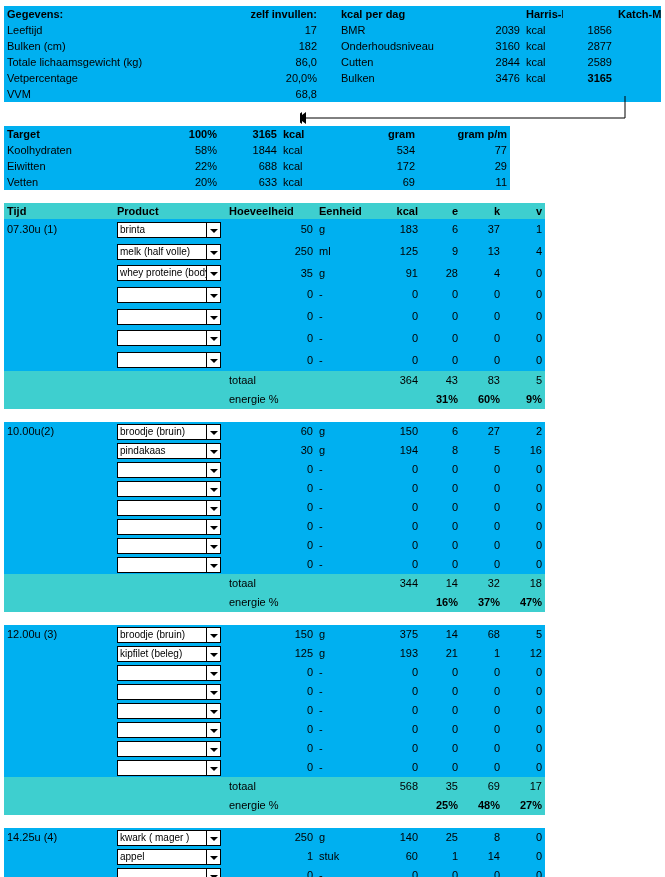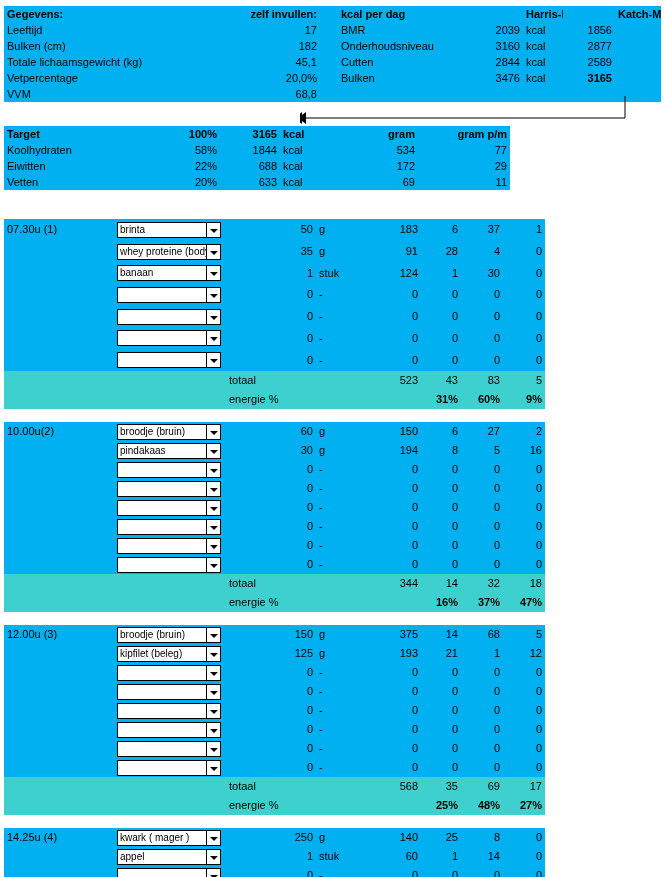--- a/index.html
+++ b/index.html
@@ -139,21 +139,21 @@
         <td class="r">182</td>
         <td></td>
         <td>Onderhoudsniveau</td>
         <td class="r">3160</td>
         <td>kcal</td>
         <td class="r">2877</td>
         <td></td>
       </tr>
       <tr>
         <td>Totale lichaamsgewicht (kg)</td>
-        <td class="r">45,1</td>
+        <td class="r">86,0</td>
         <td></td>
         <td>Cutten</td>
         <td class="r">2844</td>
         <td>kcal</td>
         <td class="r">2589</td>
         <td></td>
       </tr>
       <tr>
         <td>Vetpercentage</td>
         <td class="r">20,0%</td>
@@ -224,20 +224,46 @@
         <td class="r">20%</td>
         <td class="r">633</td>
         <td class="l">kcal</td>
         <td class="r">69</td>
         <td class="r">11</td>
       </tr>
     </tbody>
       </table>
   </div>
 
+  <div class="mealhdr" style="top:203px;">
+    <table class="grid">
+      <colgroup>
+        <col style="width:110px">
+          <col style="width:112px">
+          <col style="width:90px">
+        <col style="width:60px">
+          <col style="width:45px">
+          <col style="width:40px">
+        <col style="width:42px">
+          <col style="width:42px">
+      </colgroup>
+      <tbody>
+          <tr>
+        <td>Tijd</td>
+        <td>Product</td>
+        <td>Hoeveelheid</td>
+        <td>Eenheid</td>
+        <td class="r">kcal</td>
+        <td class="r">e</td>
+        <td class="r">k</td>
+        <td class="r">v</td>
+      </tr>
+    </tbody>
+      </table>
+  </div>
 
   <div id="meals-container">
       <div class="meal" style="top: 219px; height: 190px;">
         <div class="rowarea" style="height:152px">
           <table class="grid">
             <colgroup>
               <col style="width:110px">
               <col style="width:112px">
               <col style="width:90px">
               <col style="width:60px">
@@ -255,39 +281,39 @@
                 <td class="r" style="height:19px">50</td>
                 <td class="l" style="height:19px">g</td>
                 <td class="r" style="height:19px">183</td>
                 <td class="r" style="height:19px">6</td>
                 <td class="r" style="height:19px">37</td>
                 <td class="r" style="height:19px">1</td>
               </tr>
               <tr style="height:19px">
                 <td style="height:19px"></td>
                 <td class="combocell" style="height:19px">
+                  <span class="combo">melk (half volle)<span class="arrowbox"></span></span>
+                </td>
+                <td class="r" style="height:19px">250</td>
+                <td class="l" style="height:19px">ml</td>
+                <td class="r" style="height:19px">125</td>
+                <td class="r" style="height:19px">9</td>
+                <td class="r" style="height:19px">13</td>
+                <td class="r" style="height:19px">4</td>
+              </tr>
+              <tr style="height:19px">
+                <td style="height:19px"></td>
+                <td class="combocell" style="height:19px">
                   <span class="combo">whey proteine (bodyenfitshop)<span class="arrowbox"></span></span>
                 </td>
                 <td class="r" style="height:19px">35</td>
                 <td class="l" style="height:19px">g</td>
                 <td class="r" style="height:19px">91</td>
                 <td class="r" style="height:19px">28</td>
                 <td class="r" style="height:19px">4</td>
-                <td class="r" style="height:19px">0</td>
-              </tr>
-              <tr style="height:19px">
-                <td style="height:19px"></td>
-                <td class="combocell" style="height:19px">
-                  <span class="combo">banaan<span class="arrowbox"></span></span>
-                </td>
-                <td class="r" style="height:19px">1</td>
-                <td class="l" style="height:19px">stuk</td>
-                <td class="r" style="height:19px">124</td>
-                <td class="r" style="height:19px">1</td>
-                <td class="r" style="height:19px">30</td>
                 <td class="r" style="height:19px">0</td>
               </tr>
               <tr style="height:19px">
                 <td style="height:19px"></td>
                 <td class="combocell" style="height:19px">
                   <span class="combo">
                     <span class="arrowbox"></span>
                   </span>
                 </td>
                 <td class="r" style="height:19px">0</td>
@@ -353,21 +379,21 @@
               <col style="width:40px">
               <col style="width:42px">
               <col style="width:42px">
             </colgroup>
             <tbody>
               <tr style="height:19px">
                 <td></td>
                 <td></td>
                 <td>totaal</td>
                 <td></td>
-                <td class="r">523</td>
+                <td class="r">364</td>
                 <td class="r">43</td>
                 <td class="r">83</td>
                 <td class="r">5</td>
               </tr>
               <tr style="height:19px">
                 <td></td>
                 <td></td>
                 <td>energie %</td>
                 <td></td>
                 <td></td>

